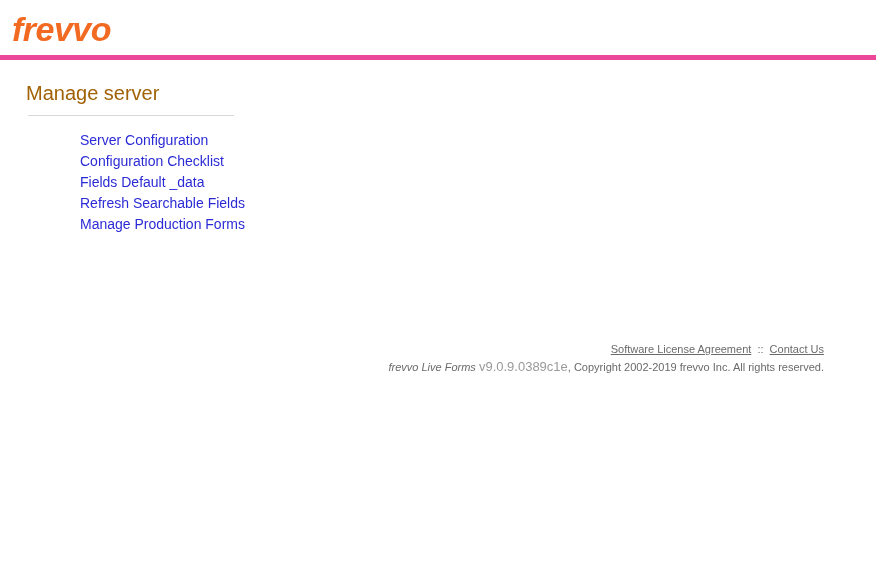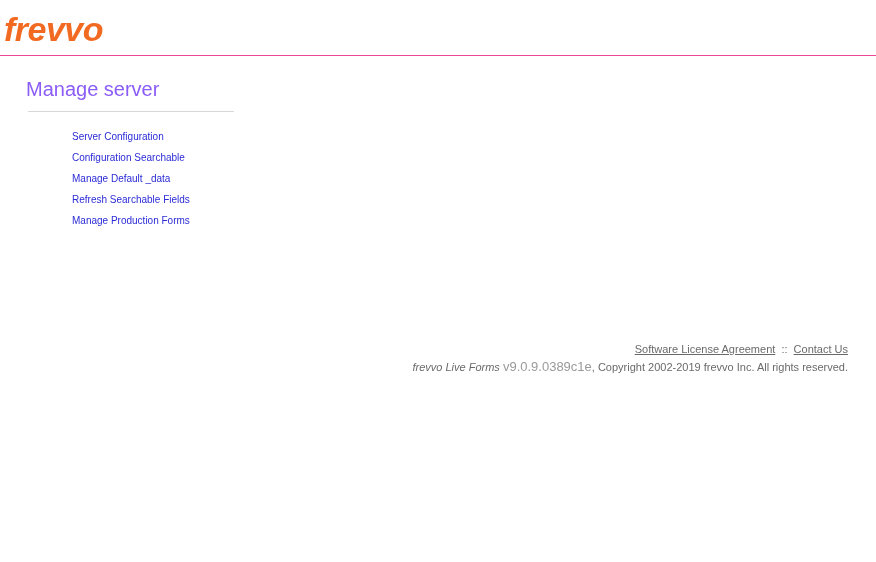--- a/index.html
+++ b/index.html
@@ -5,51 +5,51 @@
   html, body {
     margin: 0;
     padding: 0;
     width: 876px;
     height: 562px;
     background: #ffffff;
     font-family: Arial, Helvetica, sans-serif;
     color: #333;
   }
   .header {
-    padding: 10px 0 6px 4px;
-    border-bottom: 1px solid #ec4899;
+    padding: 10px 0 6px 12px;
+    border-bottom: 5px solid #ec4899;
   }
   .logo {
     font-family: Verdana, Arial, sans-serif;
     font-size: 34px;
     font-weight: bold;
     font-style: italic;
     color: #f26a21;
     letter-spacing: -0.5px;
   }
   .content {
     padding: 22px 0 0 26px;
   }
   .page-title {
     font-size: 20px;
     font-weight: 400;
-    color: #8b5cf6;
+    color: #a16207;
     margin: 0 0 10px 0;
   }
   .divider {
     width: 206px;
     height: 1px;
     background: #d8d8d8;
     margin: 10px 0 14px 2px;
   }
   .menu {
     list-style: none;
     padding: 0 0 0 42px;
-    margin: 4px;
-    font-size: 10px;
+    margin: 12px;
+    font-size: 14px;
     line-height: 21px;
   }
   .menu li a {
     color: #2b2bd6;
     text-decoration: none;
     cursor: pointer;
   }
   .menu li.highlighted {
     position: relative;
   }
@@ -61,21 +61,21 @@
     top: -1px;
     bottom: -2px;
     width: 128px;
     border: 3px solid #d32f2f;
     box-sizing: border-box;
     pointer-events: none;
   }
   .footer {
     position: absolute;
     top: 340px;
-    right: 28px;
+    right: 52px;
     text-align: right;
     font-size: 11px;
     color: #6a6a6a;
     line-height: 18px;
   }
   .footer a {
     color: #6a6a6a;
     text-decoration: underline;
     cursor: pointer;
   }
@@ -103,24 +103,24 @@
 
 <div class="content">
   <h1 class="page-title">Manage server</h1>
   <div class="divider"></div>
 
   <ul class="menu">
     <li>
       <a>Server Configuration</a>
     </li>
     <li>
-      <a>Configuration Searchable</a>
+      <a>Configuration Checklist</a>
     </li>
     <li>
-      <a>Manage Default _data</a>
+      <a>Fields Default _data</a>
     </li>
     <li>
       <a>Refresh Searchable Fields</a>
     </li>
     <li>
       <a>Manage Production Forms</a>
     </li>
   </ul>
 </div>
 

